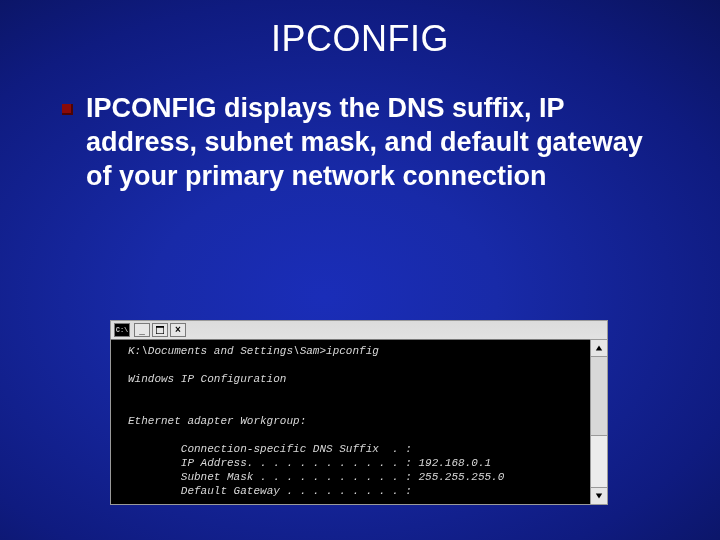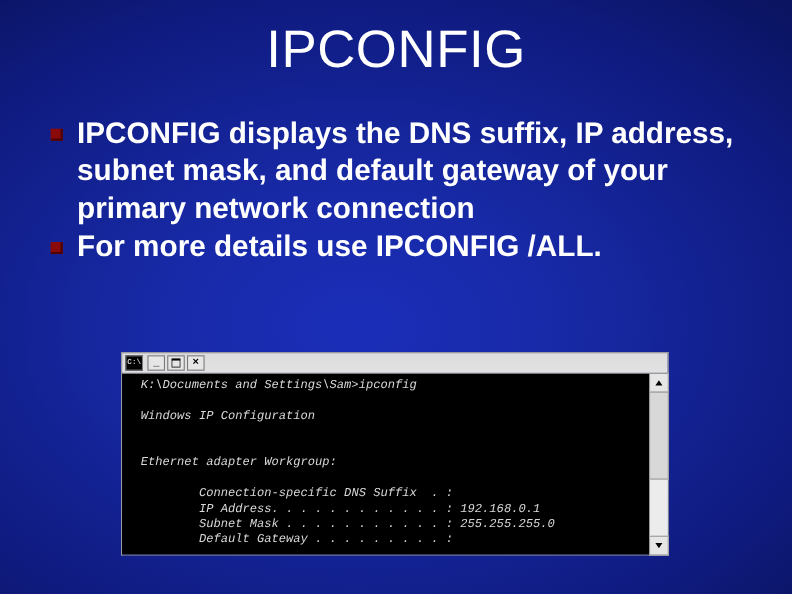--- a/index.html
+++ b/index.html
@@ -24,28 +24,28 @@
     right: 0;
     bottom: 0;
     width: 260px;
     height: 260px;
     pointer-events: none;
     overflow: hidden;
   }
 
   .title {
     text-align: center;
-    font-size: 48px;
+    font-size: 36px;
     font-weight: 400;
     letter-spacing: 0.5px;
     margin: 0 0 32px 0;
   }
   ul.bullets {
     list-style: none;
-    margin: 0;
+    margin: 16px;
     padding: 0 6px 0 6px;
   }
   ul.bullets li {
     position: relative;
     padding-left: 24px;
     font-size: 27px;
     font-weight: 700;
     line-height: 1.25;
     margin-bottom: 2px;
   }
@@ -158,21 +158,20 @@
 
 <div class="slide">
   <div class="rays">
     
   </div>
 
   <h1 class="title">IPCONFIG</h1>
 
   <ul class="bullets">
     <li>IPCONFIG displays the DNS suffix, IP address, subnet mask, and default gateway of your primary network connection</li>
-    <li>For more details use IPCONFIG /ALL.</li>
   </ul>
 
   <div class="cmd-window">
     <div class="cmd-titlebar">
       <span class="cmd-icon">C:\</span>
       <div class="cmd-btns">
         <div class="cmd-btn">_</div>
         <div class="cmd-btn maxglyph">
           <svg viewBox="0 0 10 10">
               <rect x="0" y="0" width="10" height="10" fill="none" stroke="#000" stroke-width="1.6"></rect>

